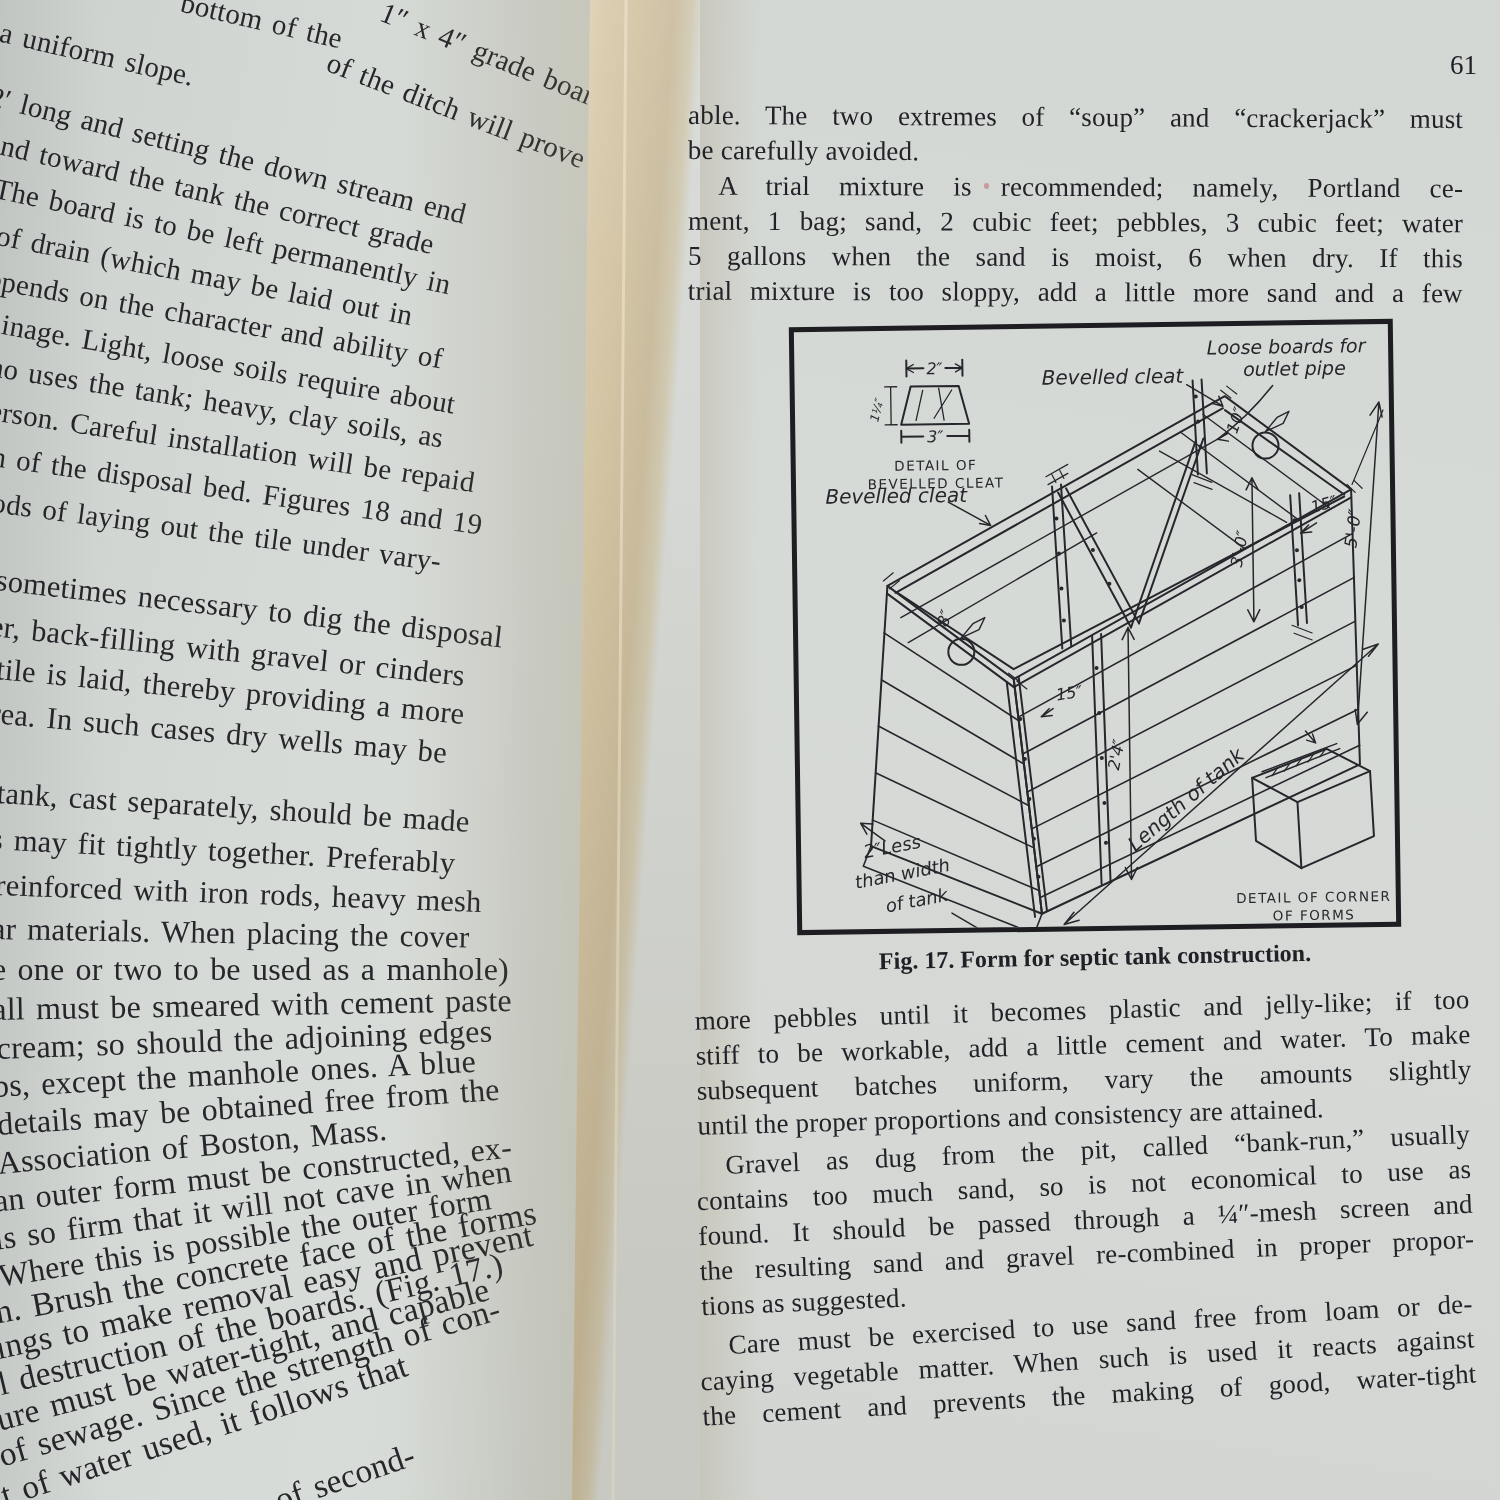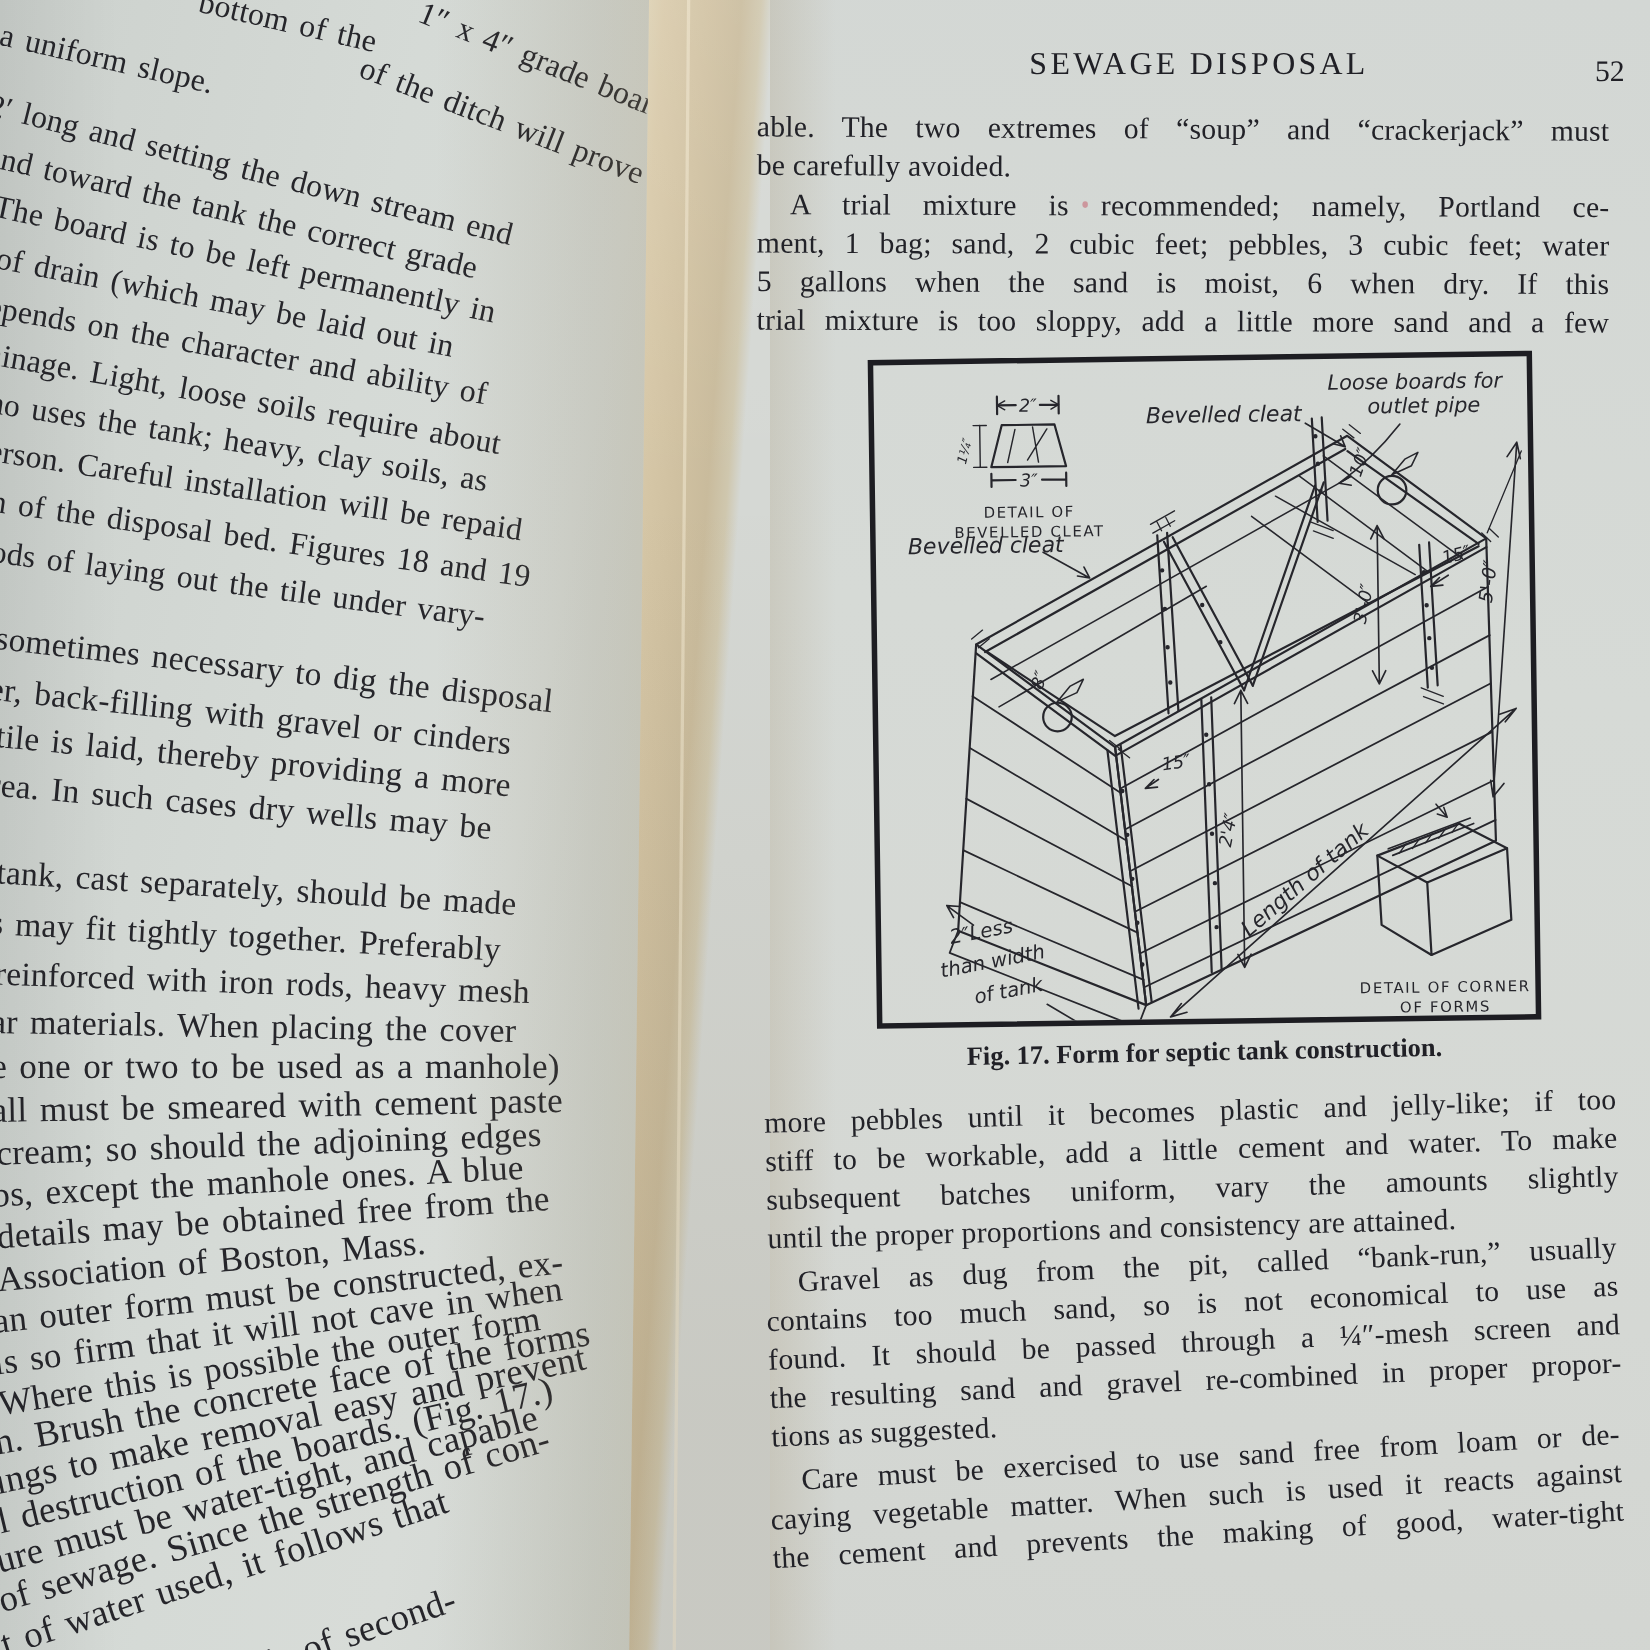--- a/index.html
+++ b/index.html
@@ -99,22 +99,21 @@
     <span class="lp-line" style="left:-4px;top:1478px;transform:rotate(-18deg);font-size:33.5px;">t of water used, it follows that</span>
     <span class="lp-line" style="left:105px;top:1540px;transform:rotate(-19deg);font-size:33.5px;">bles used is of second-</span>
     <span class="lp-line" style="left:255px;top:1565px;transform:rotate(-20deg);font-size:33.5px;">astic and work-</span>
     <div class="curl"></div>
   </div>
 
   <div class="right-page">
     <div class="gutter-glow"></div>
     <div class="speck"></div>
 
-    <div class="page-header">SEWAGE DISPOSAL</div>
-    <div class="page-number">52</div>
+    <div class="page-number">61</div>
 
     <div class="rp-block" style="left:-12px;top:100px;transform:rotate(0.3deg);">
       <div class="rp-line">able. The two extremes of “soup” and “crackerjack” must</div>
       <div class="rp-line end">be carefully avoided.</div>
     </div>
 
     <div class="rp-block" style="left:-12px;top:170px;transform:rotate(0.2deg);">
       <div class="rp-line indent">A trial mixture is recommended; namely, Portland ce-</div>
       <div class="rp-line">ment, 1 bag; sand, 2 cubic feet; pebbles, 3 cubic feet; water</div>
       <div class="rp-line">5 gallons when the sand is moist, 6 when dry. If this</div>

